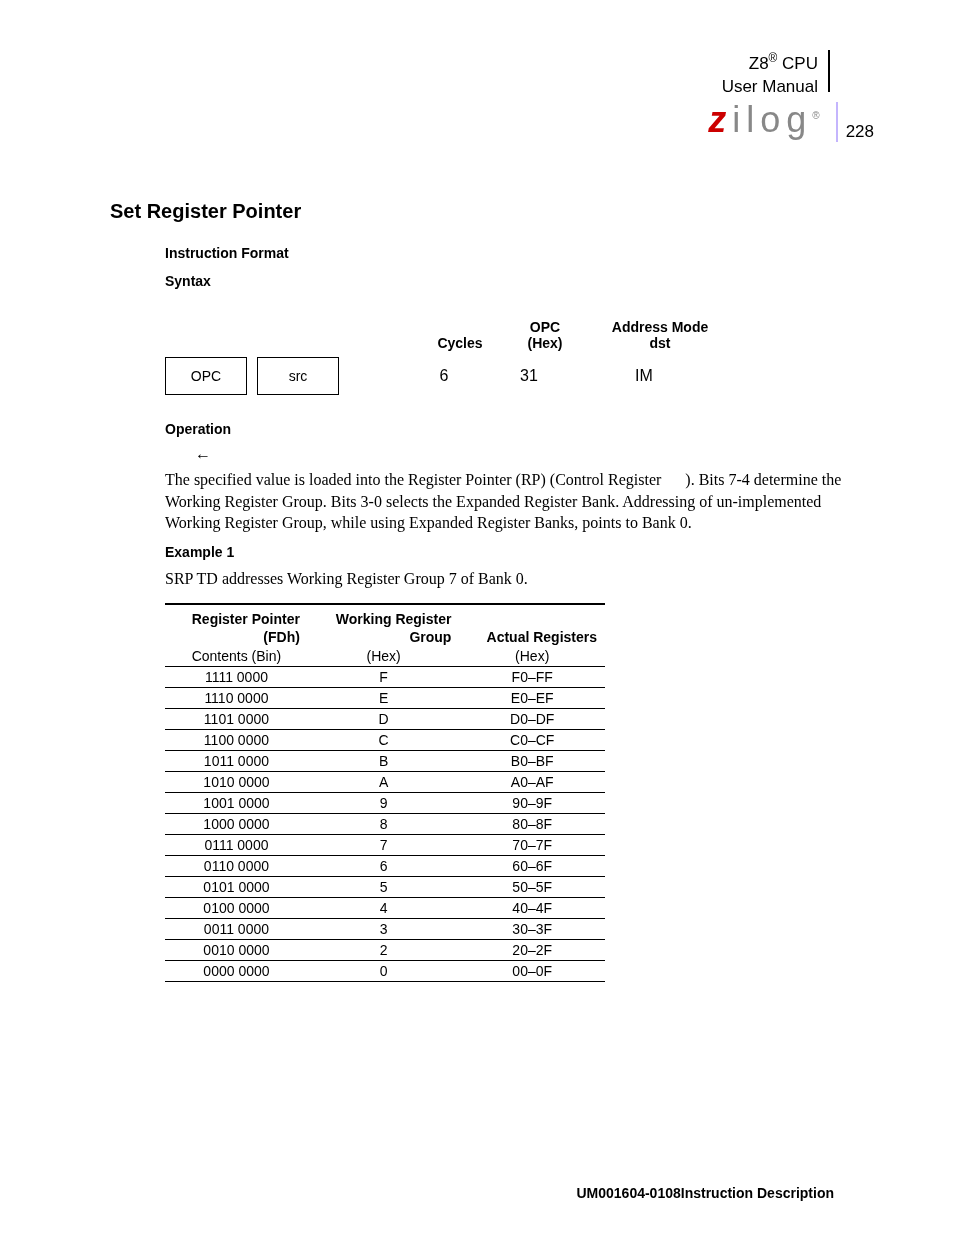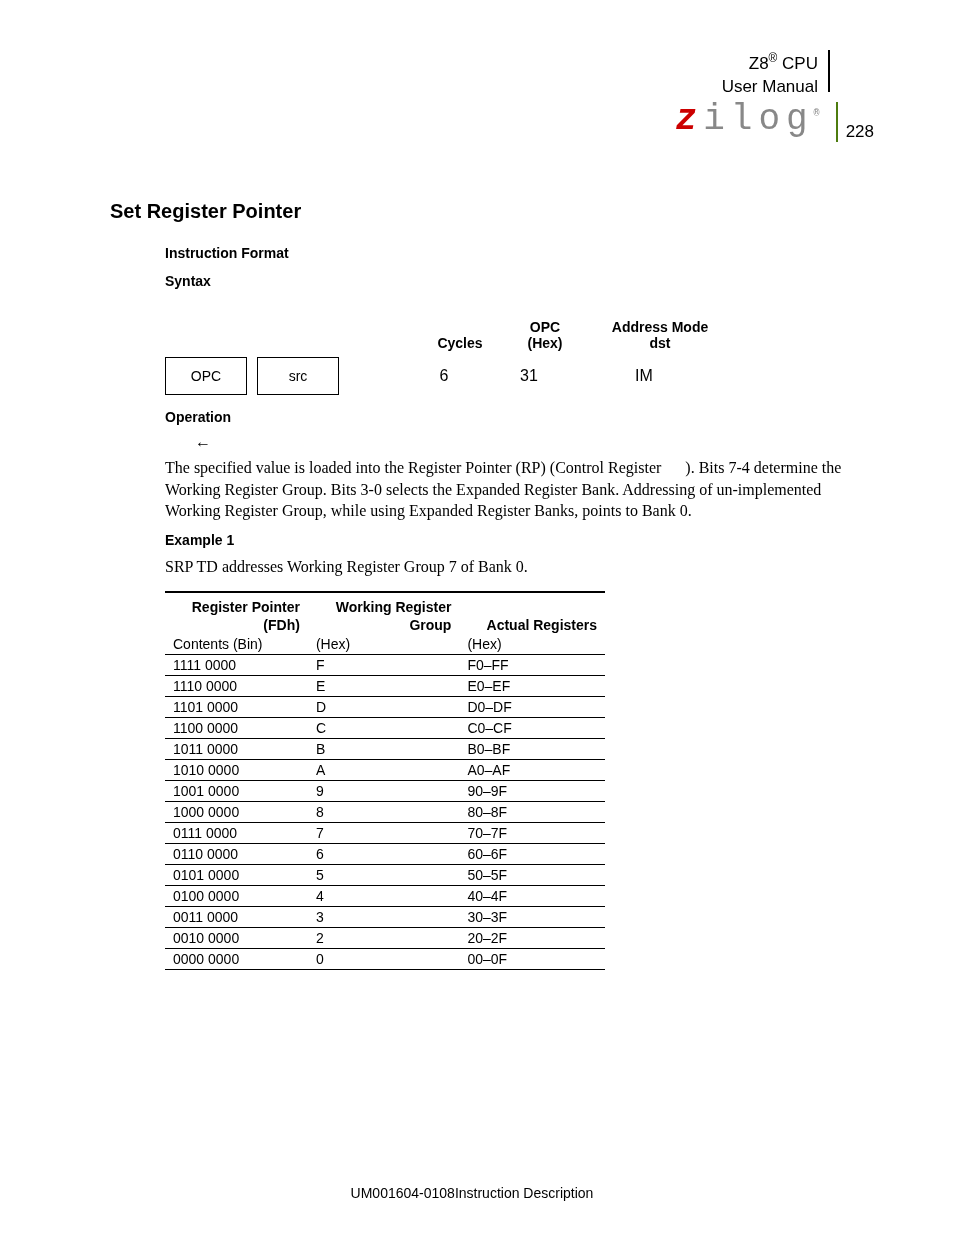--- a/index.html
+++ b/index.html
@@ -38,26 +38,26 @@
     height: 42px;
   }
   .hdr-logo-row {
     position: absolute;
     right: 0;
     top: 52px;
     display: flex;
     align-items: flex-end;
   }
   .logo {
-    font-family: Liberation Mono, monospace;
+    font-family: Liberation Sans, sans-serif;
     font-size: 36px;
     letter-spacing: 6px;
     color: #888;
     padding-right: 10px;
-    border-right: 2px solid #4d7c0f;
+    border-right: 2px solid #c4b5fd;
     line-height: 1;
     padding-bottom: 4px;
   }
   .logo .z {
     color: #c00;
     font-weight: bold;
     font-style: italic;
   }
   .logo .r {
     font-size: 10px;
@@ -141,36 +141,38 @@
     border-bottom: 1px solid #000;
     line-height: 1.25;
   }
   table.reg thead tr.top th {
     border-top: 2px solid #000;
     border-bottom: none;
     padding-top: 6px;
     padding-bottom: 0;
   }
   table.reg td {
+    text-align: center;
     padding: 2px 8px;
     border-bottom: 1px solid #000;
   }
   table.reg tr.subhdr td {
     font-weight: normal;
     border-bottom: 1px solid #000;
   }
   
   .footer {
     position: absolute;
     bottom: 34px;
     left: 110px;
     right: 120px;
     display: flex;
-    justify-content: center;
-    font-size: 14px;
+    justify-content: flex-end;
+    font-size: 14px;
+    font-weight: bold;
   }
   sup { font-size: 0.7em; }
 </style>
 </head>
 <body>
 
 <div class="page">
 
   <div class="hdr">
     <div class="hdr-titleblock">
@@ -214,21 +216,21 @@
         <div style="display:flex;">
           <div class="opc-box">OPC</div>
           <div class="src-box">src</div>
         </div>
         <div style="width:60px"></div>
         <div class="col-cycles">6</div>
         <div class="col-opc">31</div>
         <div class="col-addr">IM</div>
       </div>
 
-      <h3 class="sub2" style="margin-top:14px;">Operation</h3>
+      <h3 class="sub2" style="margin-top:26px;">Operation</h3>
     </div>
 
     <div class="op-body">
       <div class="arrow-line">←</div>
       <div class="serif para">The specified value is loaded into the Register Pointer (RP) (Control Register &nbsp;&nbsp;&nbsp;&nbsp;&nbsp;). Bits 7-4 determine the Working Register Group. Bits 3-0 selects the Expanded Register Bank. Addressing of un-implemented Working Register Group, while using Expanded Register Banks, points to Bank 0.</div>
     </div>
 
     <div class="indent-block">
       <h3 class="sub2">Example 1</h3>
     </div>

